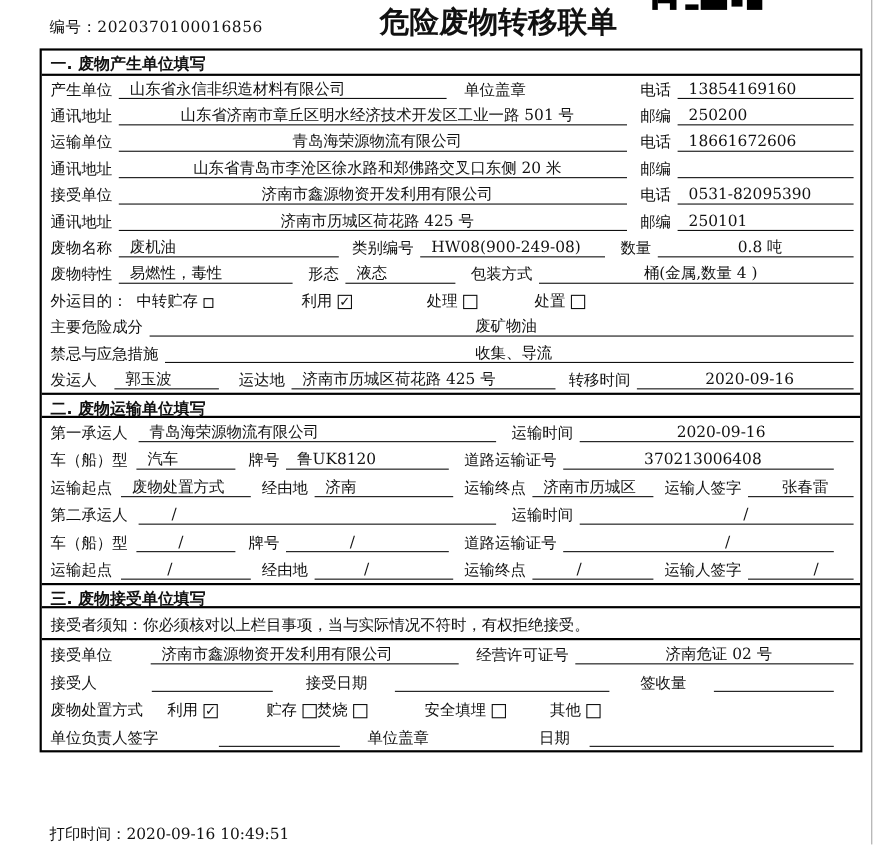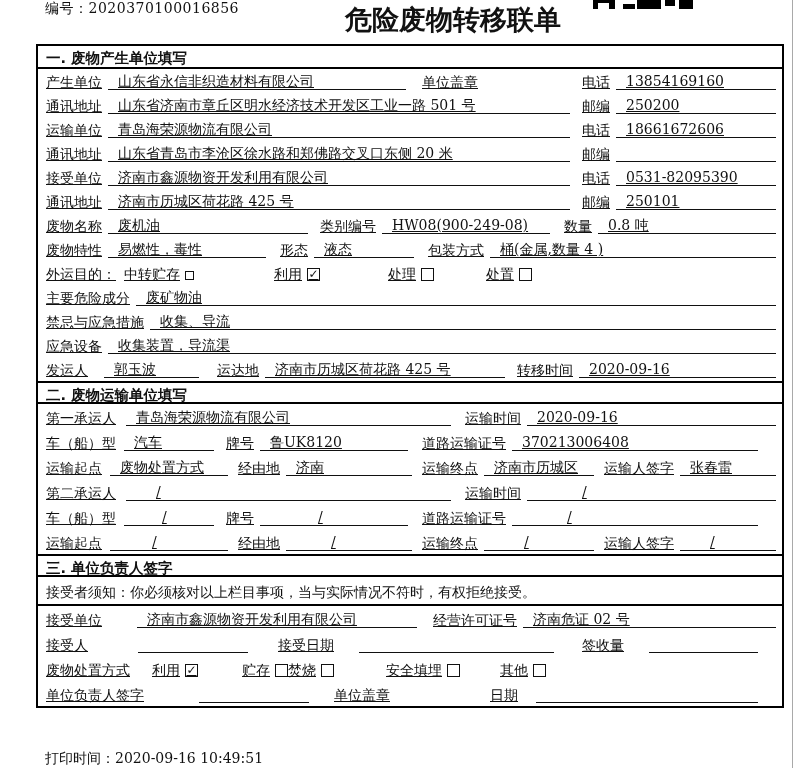--- a/index.html
+++ b/index.html
@@ -4,51 +4,51 @@
 <style>
   * { margin:0; padding:0; box-sizing:border-box; }
   html,body { background:#ffffff; }
   .page {
     position:relative; width:796px; height:768px; background:#fff;
     font-family:"DejaVu Serif","Liberation Serif",serif;
     color:#111; overflow:hidden;
   }
   .page-edge { position:absolute; right:3px; top:0; width:1px; height:768px; background:#a9a9a9; }
 
-  .hdr-num { position:absolute; left:45px; top:0; font-size:14px; letter-spacing:.5px; }
+  .hdr-num { position:absolute; left:45px; top:16px; font-size:14px; letter-spacing:.5px; }
   .hdr-title { position:absolute; left:110px; right:0; top:2px; text-align:center;
                font-size:27px; font-weight:bold; font-family:"DejaVu Sans","Liberation Sans",sans-serif; }
   .qr { position:absolute; left:593px; top:0; width:102px; height:9px; }
   .qr div { position:absolute; background:#000; }
 
   .form-table {
     position:absolute; left:36px; top:44px; width:748px;
     border:2px solid #000; display:flex; flex-direction:column;
     font-size:14px;
   }
   .sec-header {
     height:23px; border-bottom:2px solid #000; font-weight:bold;
     font-size:14.5px; padding:3px 8px 0 8px;
     font-family:"DejaVu Sans","Liberation Sans",sans-serif;
   }
   .sec-top { border-top:2px solid #000; }
   .notice-row { height:29px; border-bottom:2px solid #000; padding:7px 8px 0 8px; font-size:14px; }
 
   .row {
     height:24px; display:flex; align-items:flex-end;
-    padding:0 6px 3px 8px; white-space:nowrap; overflow:hidden;text-decoration:underline;
+    padding:0 6px 3px 8px; white-space:nowrap; overflow:hidden;
   }
   .row25 { height:25px; }
   .lbl { line-height:16px; flex:0 0 auto; }
   .ul {
     display:inline-block; border-bottom:1px solid #111;
     line-height:16px; min-height:16px; margin-left:6px;
     padding:0 2px 0 10px; flex:0 0 auto; overflow:hidden;
   }
-  .grow { flex:1 1 auto; }
+  .grow { flex:1 1 auto;text-align:center; }
   .spacer { flex:1 1 auto; }
   .cb {
     flex:0 0 auto; width:13px; height:13px; border:1.5px solid #111;
     margin:0 0 1px 5px; text-align:center; line-height:11px; font-size:12px;
     font-family:"DejaVu Sans","Liberation Sans",sans-serif;
   }
   .cb.sm { width:9px; height:9px; margin-bottom:2px; }
   .footer-print { position:absolute; left:45px; top:750px; font-size:14px; }
 </style>
 </head>
@@ -153,24 +153,20 @@
     <div class="row">
       <span class="lbl">主要危险成分</span>
       <span class="ul grow">废矿物油</span>
     </div>
 
     <div class="row">
       <span class="lbl">禁忌与应急措施</span>
       <span class="ul grow">收集、导流</span>
     </div>
 
-    <div class="row">
-      <span class="lbl">应急设备</span>
-      <span class="ul grow">收集装置，导流渠</span>
-    </div>
 
     <div class="row">
       <span class="lbl">发运人</span>
       <span class="ul" style="width:95px;margin-left:16px">郭玉波</span>
       <span class="lbl" style="margin-left:18px">运达地</span>
       <span class="ul" style="width:240px">济南市历城区荷花路 425 号</span>
       <span class="lbl" style="margin-left:12px">转移时间</span>
       <span class="ul grow">2020-09-16</span>
     </div>
 
@@ -223,21 +219,21 @@
       <span class="lbl">运输起点</span>
       <span class="ul" style="width:118px;margin-left:8px;padding-left:42px">/</span>
       <span class="lbl" style="margin-left:10px">经由地</span>
       <span class="ul" style="width:126px;padding-left:45px">/</span>
       <span class="lbl" style="margin-left:10px">运输终点</span>
       <span class="ul" style="width:110px;padding-left:40px">/</span>
       <span class="lbl" style="margin-left:10px">运输人签字</span>
       <span class="ul grow" style="padding-left:30px">/</span>
     </div>
 
-    <div class="sec-header sec-top">三. 单位负责人签字</div>
+    <div class="sec-header sec-top">三. 废物接受单位填写</div>
     <div class="notice-row">接受者须知：你必须核对以上栏目事项，当与实际情况不符时，有权拒绝接受。</div>
 
     <div class="row row25">
       <span class="lbl">接受单位</span>
       <span class="ul" style="width:280px;margin-left:35px">济南市鑫源物资开发利用有限公司</span>
       <span class="lbl" style="margin-left:16px">经营许可证号</span>
       <span class="ul grow">济南危证 02 号</span>
     </div>
 
     <div class="row row25">

